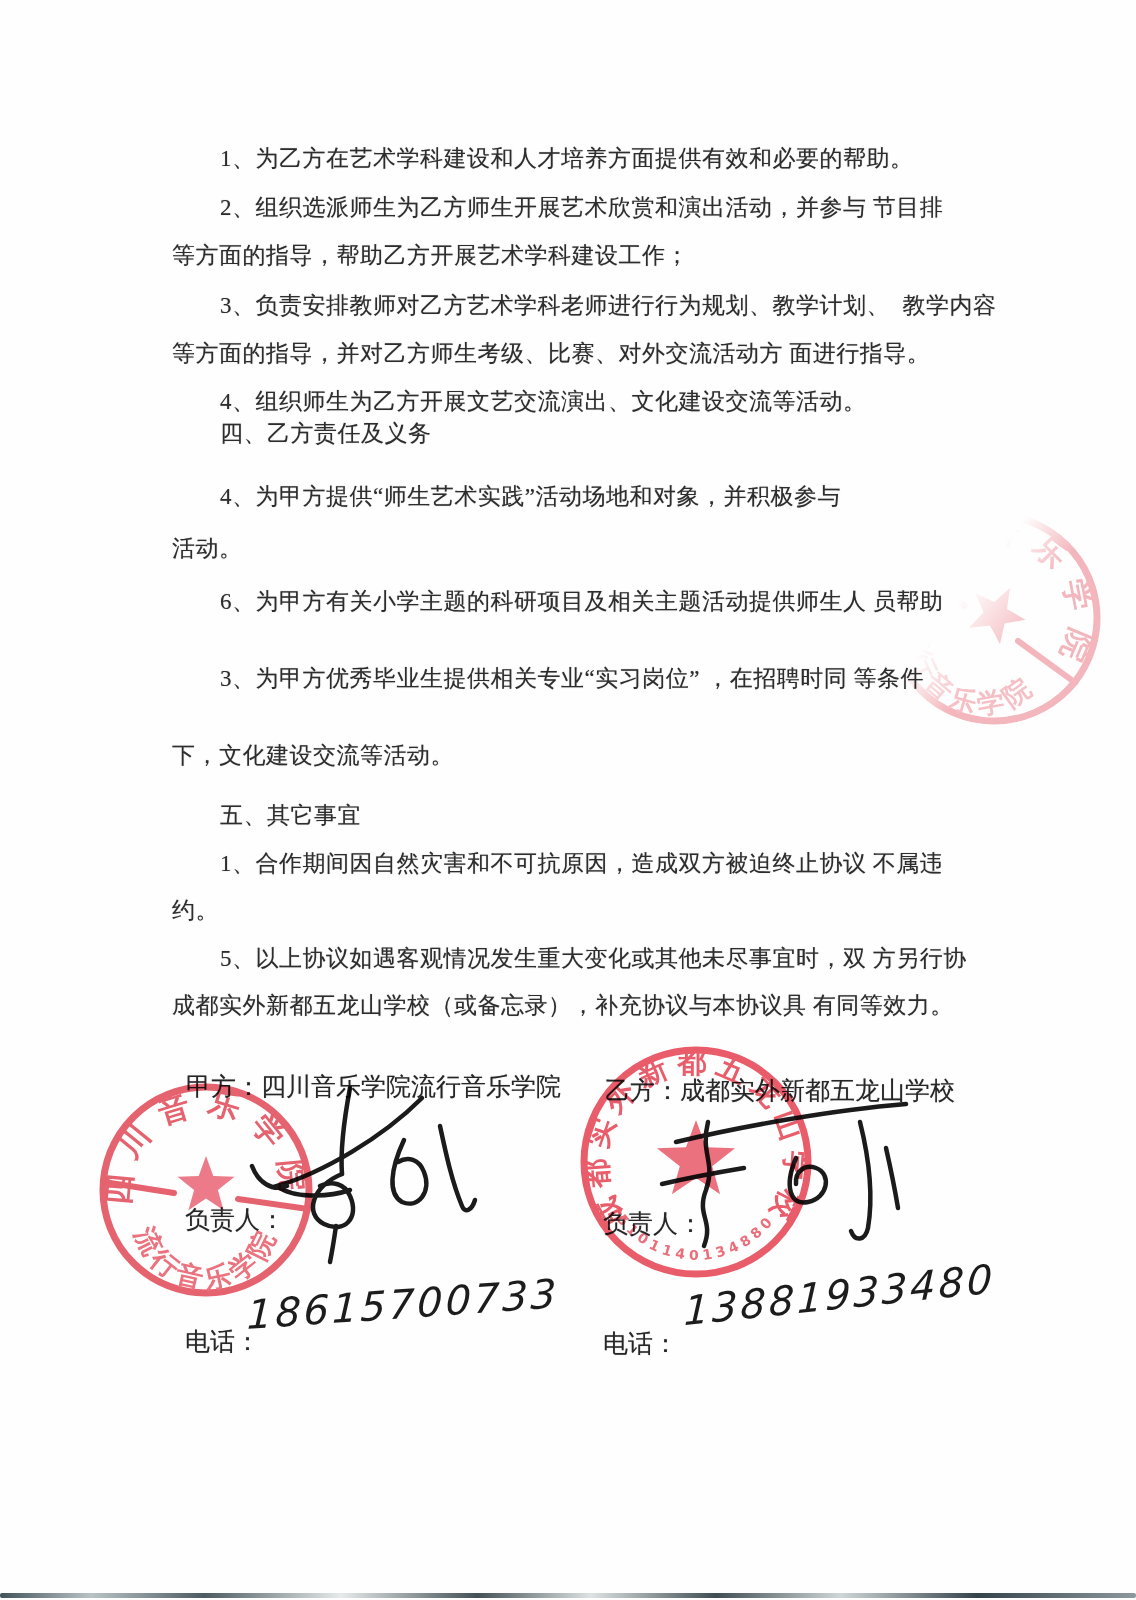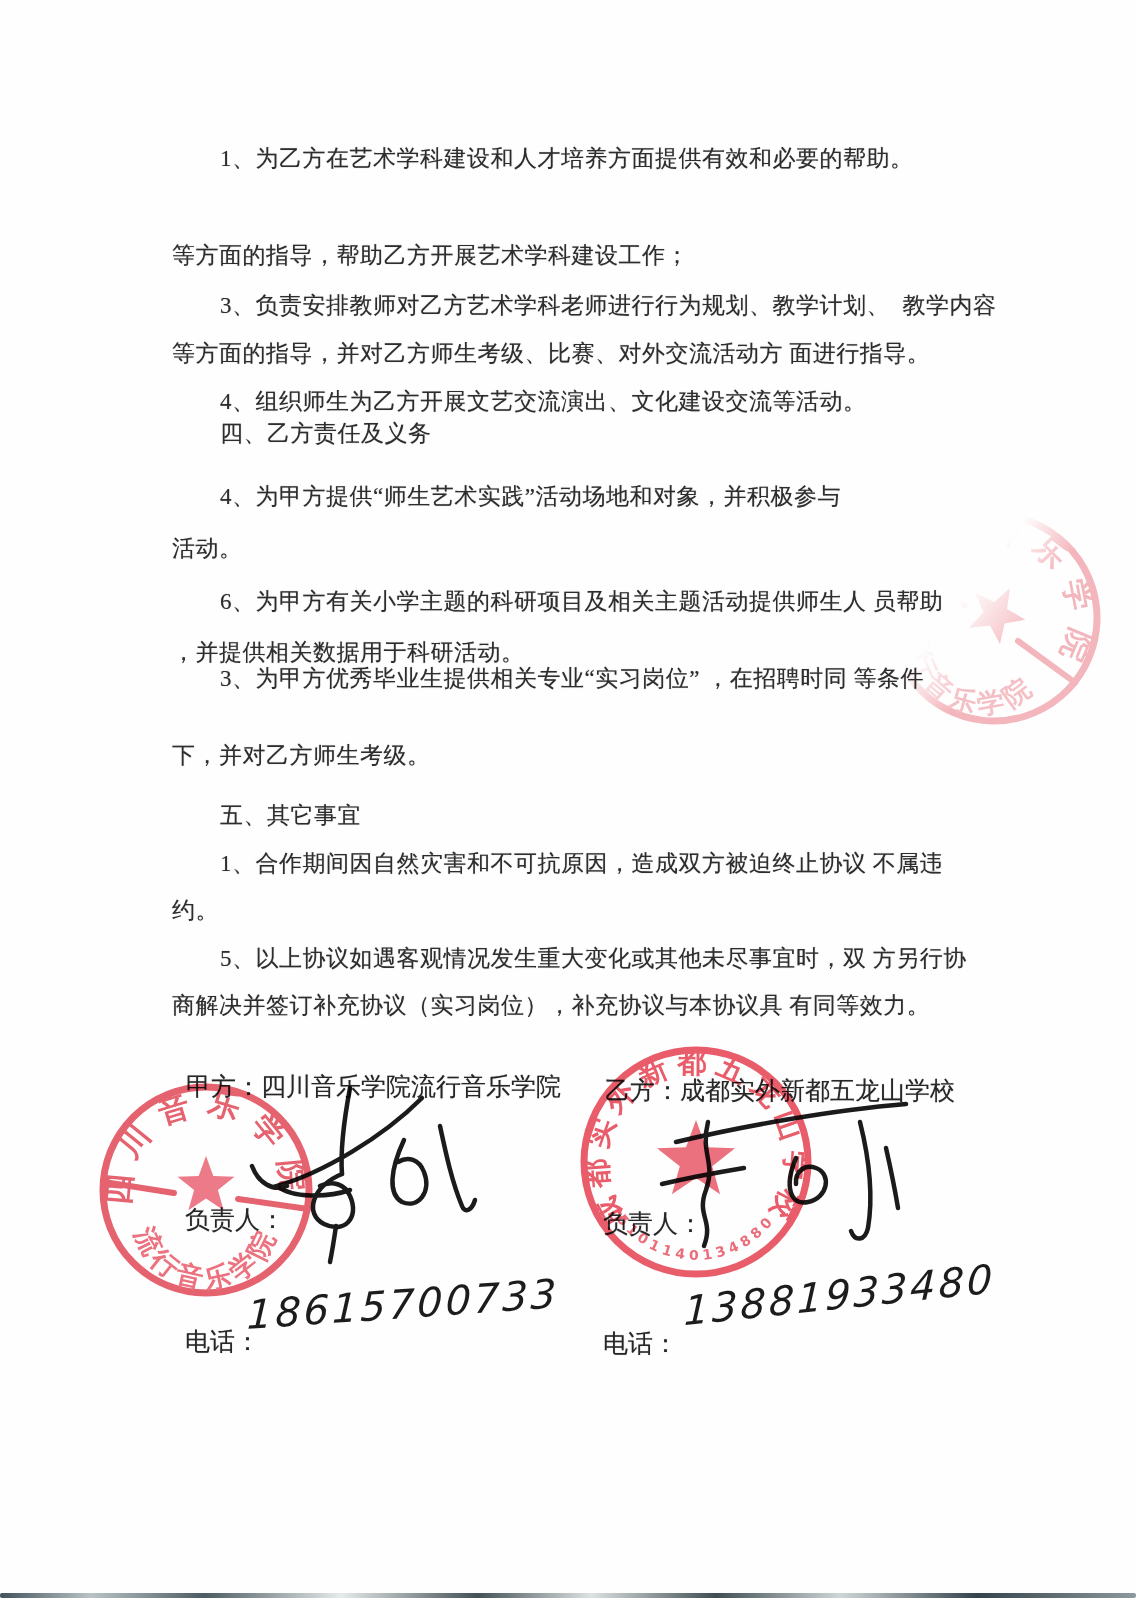--- a/index.html
+++ b/index.html
@@ -57,36 +57,36 @@
       #dde2e2 52%, #3f4d52 63%, #cfd6d7 74%, #34424a 86%, #8d999d 100%);
     border-radius:2px;
   }
 </style>
 </head>
 <body>
 
 <div class="page">
 
   <div class="line indent" style="top:143px">1、为乙方在艺术学科建设和人才培养方面提供有效和必要的帮助。</div>
+  <div class="line indent" style="top:192px">2、组织选派师生为乙方师生开展艺术欣赏和演出活动，并参与 节目排</div>
   <div class="line" style="top:240px">等方面的指导，帮助乙方开展艺术学科建设工作；</div>
   <div class="line indent" style="top:290px">3、负责安排教师对乙方艺术学科老师进行行为规划、教学计划、  教学内容</div>
   <div class="line" style="top:338px">等方面的指导，并对乙方师生考级、比赛、对外交流活动方 面进行指导。</div>
   <div class="line indent" style="top:386px">4、组织师生为乙方开展文艺交流演出、文化建设交流等活动。</div>
   <div class="line indent" style="top:418px">四、乙方责任及义务</div>
   <div class="line indent" style="top:481px">4、为甲方提供“师生艺术实践”活动场地和对象，并积极参与</div>
   <div class="line" style="top:533px">活动。</div>
   <div class="line indent" style="top:586px">6、为甲方有关小学主题的科研项目及相关主题活动提供师生人 员帮助</div>
-  <div class="line" style="top:637px">，并提供相关数据用于科研活动。</div>
   <div class="line indent" style="top:663px">3、为甲方优秀毕业生提供相关专业“实习岗位” ，在招聘时同 等条件</div>
-  <div class="line" style="top:740px">下，并对乙方师生考级。</div>
+  <div class="line" style="top:740px">下，文化建设交流等活动。</div>
   <div class="line indent" style="top:800px">五、其它事宜</div>
   <div class="line indent" style="top:848px">1、合作期间因自然灾害和不可抗原因，造成双方被迫终止协议 不属违</div>
   <div class="line" style="top:895px">约。</div>
   <div class="line indent" style="top:943px">5、以上协议如遇客观情况发生重大变化或其他未尽事宜时，双 方另行协</div>
-  <div class="line" style="top:990px">商解决并签订补充协议（实习岗位），补充协议与本协议具 有同等效力。</div>
+  <div class="line" style="top:990px">成都实外新都五龙山学校（或备忘录），补充协议与本协议具 有同等效力。</div>
 
   <div class="sig-text" style="left:186px;top:1070px">甲方：四川音乐学院流行音乐学院</div>
   <div class="sig-text" style="left:605px;top:1074px">乙方：成都实外新都五龙山学校</div>
 
   <div class="sig-text" style="left:185px;top:1203px">负责人：</div>
   <div class="sig-text" style="left:603px;top:1207px">负责人：</div>
 
   <div class="sig-text" style="left:185px;top:1325px">电话：</div>
   <div class="hand" style="left:247px;top:1292px;transform:rotate(-4deg) skewX(-6deg)">18615700733</div>
   <div class="sig-text" style="left:603px;top:1327px">电话：</div>

